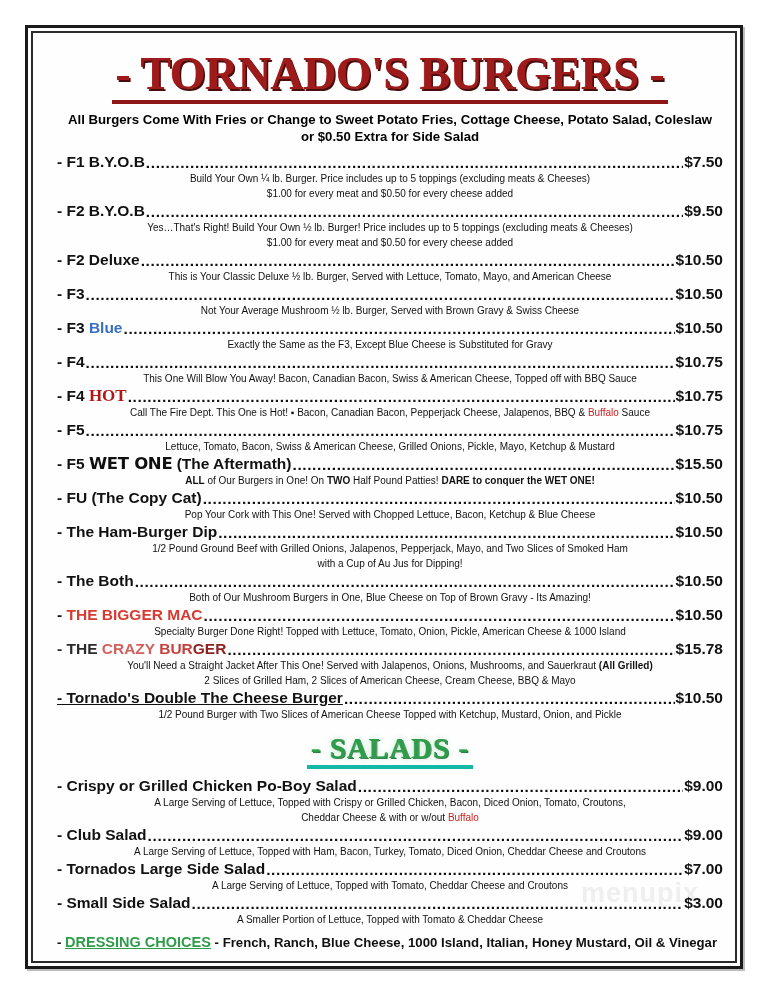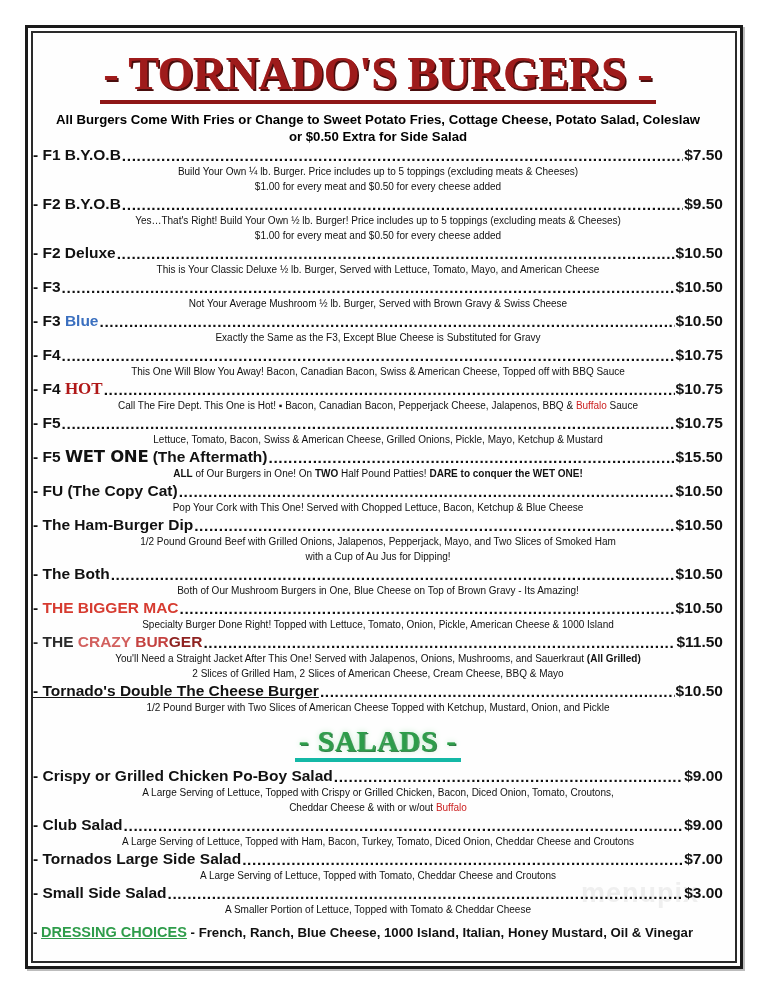--- a/index.html
+++ b/index.html
@@ -45,21 +45,21 @@
     border: 2px solid #2b2b2b;
     background: #fefefe;
     box-sizing: border-box;
     overflow: hidden;
   }
   .content {
     position: absolute;
     left: 0; top: 0;
     width: 100%;
     height: 100%;
-    padding: 6px 12px 0 0;
+    padding: 6px 12px 0 24px;
     box-sizing: border-box;
   }
 
   
   .watermark {
     position: absolute;
     right: 36px;
     bottom: 52px;
     font-family: "Liberation Sans", sans-serif;
     font-size: 27px;
@@ -99,21 +99,21 @@
     font-weight: bold;
     font-size: 13.2px;
     line-height: 17px;
     color: #000;
     margin-top: 7px;
     padding: 0 6px;
   }
 
   
   .menu {
-    margin-top: 0;
+    margin-top: 7px;
     position: relative;
     z-index: 2;
   }
   .item { margin: 0; }
 
   .item-row {
     display: flex;
     align-items: flex-end;
     width: 100%;
     font-family: "Liberation Sans", sans-serif;
@@ -377,21 +377,21 @@
                 <div class="item-price">$10.50</div>
               </div>
               <div class="item-desc">Specialty Burger Done Right! Topped with Lettuce, Tomato, Onion, Pickle, American Cheese &amp; 1000 Island</div>
             </div>
             <div class="item">
               <div class="item-row">
                 <div class="item-name"><span class="crazy-1">- </span><span class="crazy-1">THE </span><span class="crazy-2">CRAZY </span><span class="crazy-3">BUR</span><span class="crazy-4">GER</span></div>
                 <div class="leader">
                   <span>............................................................................................................................................................................................................................</span>
                 </div>
-                <div class="item-price">$11.50</div>
+                <div class="item-price">$15.78</div>
               </div>
               <div class="item-desc"><span>You'll Need a Straight Jacket After This One! Served with Jalapenos, Onions, Mushrooms, and Sauerkraut </span><span class="bold">(All Grilled)</span></div>
               <div class="item-desc">2 Slices of Grilled Ham, 2 Slices of American Cheese, Cream Cheese, BBQ &amp; Mayo</div>
             </div>
             <div class="item">
               <div class="item-row">
                 <div class="item-name underlined">- Tornado's Double The Cheese Burger</div>
                 <div class="leader">
                   <span>............................................................................................................................................................................................................................</span>
                 </div>

